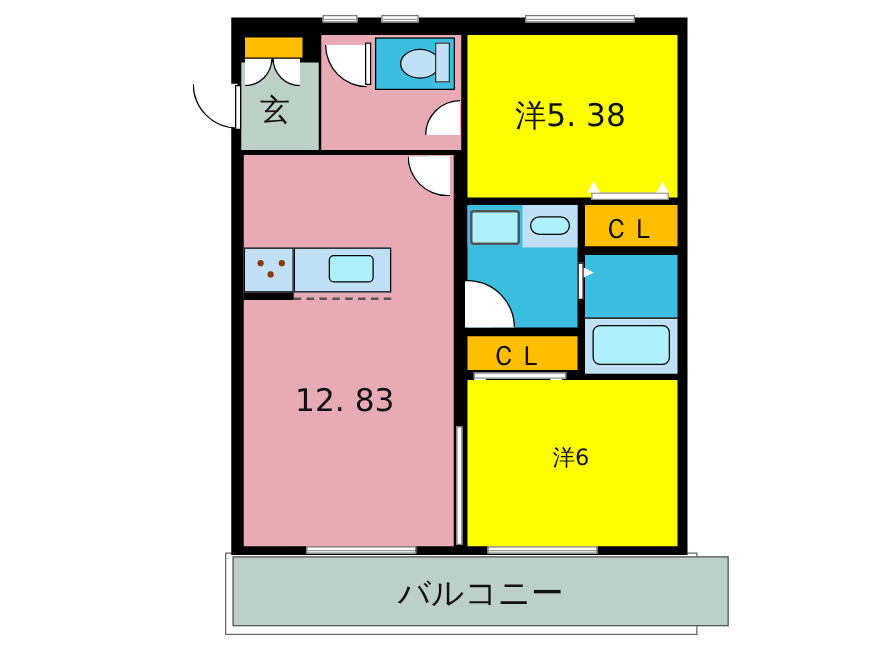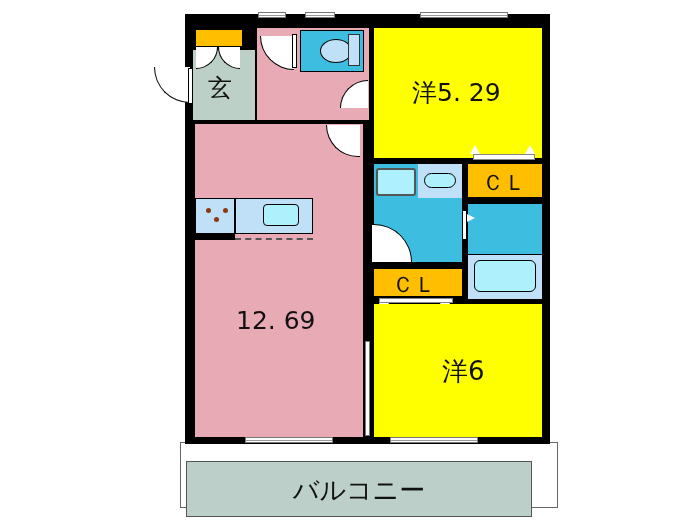--- a/index.html
+++ b/index.html
@@ -13,21 +13,21 @@
     .tri { position: absolute; width: 0; height: 0; border-left: 5px solid transparent; border-right: 5px solid transparent; }
     .tri.up { border-bottom: 9px solid #fff; }
     .tri.down { border-top: 9px solid #fff; }
   </style>
 </head>
 <body>
 
 <div class="abs" style="left:150px;top:14px;width:410px;height:496px;">
 
   <div class="abs" style="left:30px;top:428px;width:378px;height:66px;background:#fff;border:1px solid #666;">
-    <div class="abs" style="left:5px;top:18px;width:346px;height:56px;background:#bccfc8;border:1px solid #555;">
+    <div class="abs" style="left:5px;top:2px;width:397px;height:56px;background:#bccfc8;border:1px solid #555;">
       <span class="label" style="left:0;right:0;top:11px;text-align:center;font-size:26px;">バルコニー</span>
     </div>
   </div>
 
   <div class="abs wall" style="left:35px;top:0px;width:365px;height:430px;"></div>
 
   <div class="abs" style="left:43px;top:36px;width:62px;height:70px;background:#bcd0c8;"></div>
   <div class="abs" style="left:46px;top:16px;width:46px;height:16px;background:#ffbf00;"></div>
   <span class="label" style="left:58px;top:58px;font-size:24px;">玄</span>
 
@@ -46,28 +46,28 @@
   <div class="abs" style="left:110px;top:22px;width:34px;height:34px;background:#fff;border:1px solid #000;border-radius:0 0 0 34px;border-top:none;border-right:none;"></div>
   <div class="abs" style="left:142px;top:20px;width:5px;height:34px;background:#fff;border:1px solid #000;"></div>
 
   <div class="abs" style="left:190px;top:66px;width:28px;height:28px;background:#fff;border:1px solid #000;border-radius:28px 0 0 0;border-right:none;border-bottom:none;"></div>
 
   <div class="win" style="left:108px;top:-2px;width:28px;height:6px;"></div>
   <div class="win" style="left:155px;top:-2px;width:30px;height:6px;"></div>
   <div class="win" style="left:270px;top:-2px;width:88px;height:6px;"></div>
 
   <div class="abs" style="left:224px;top:14px;width:168px;height:130px;background:#ffff00;"></div>
-  <span class="label" style="left:262px;top:62px;font-size:25px;">洋5. 29</span>
+  <span class="label" style="left:262px;top:62px;font-size:25px;">洋5. 38</span>
 
   <div class="closet-rail" style="left:323px;top:140px;width:62px;height:6px;"></div>
   <div class="tri up" style="left:320px;top:131px;"></div>
   <div class="tri up" style="left:375px;top:131px;"></div>
 
   <div class="abs" style="left:45px;top:110px;width:168px;height:313px;background:#e8aab5;"></div>
-  <span class="label" style="left:86px;top:292px;font-size:25px;">12. 69</span>
+  <span class="label" style="left:86px;top:292px;font-size:25px;">12. 83</span>
 
   <div class="abs" style="left:176px;top:111px;width:34px;height:32px;background:#fff;border:1px solid #000;border-radius:0 0 0 34px;border-top:none;border-right:none;"></div>
 
   <div class="abs" style="left:45px;top:184px;width:40px;height:36px;background:#bfe0f7;border:1px solid #000;"></div>
   <div class="abs" style="left:56px;top:194px;width:5px;height:5px;background:#8b3a10;border-radius:50%;"></div>
   <div class="abs" style="left:73px;top:194px;width:5px;height:5px;background:#8b3a10;border-radius:50%;"></div>
   <div class="abs" style="left:64px;top:203px;width:5px;height:5px;background:#8b3a10;border-radius:50%;"></div>
   <div class="abs" style="left:85px;top:184px;width:78px;height:36px;background:#bfe0f7;border:1px solid #000;"></div>
   <div class="abs" style="left:113px;top:190px;width:36px;height:22px;background:#aef0fb;border:1px solid #000;border-radius:4px;"></div>
   <div class="abs wall" style="left:45px;top:220px;width:40px;height:6px;"></div>
@@ -93,16 +93,16 @@
   <div class="abs" style="left:312px;top:196px;width:5px;height:30px;background:#fff;border:1px solid #000;"></div>
   <div class="abs" style="left:317px;top:200px;width:0;height:0;border-top:4px solid transparent;border-bottom:4px solid transparent;border-left:8px solid #fff;"></div>
 
   <div class="abs" style="left:224px;top:255px;width:88px;height:27px;background:#ffbf00;"></div>
   <span class="label" style="left:242px;top:256px;font-size:22px;">ＣＬ</span>
   <div class="closet-rail" style="left:229px;top:284px;width:74px;height:5px;"></div>
   <div class="tri down" style="left:229px;top:289px;"></div>
   <div class="tri down" style="left:290px;top:289px;"></div>
 
   <div class="abs" style="left:224px;top:290px;width:168px;height:133px;background:#ffff00;"></div>
-  <span class="label" style="left:292px;top:340px;font-size:26px;">洋6</span>
+  <span class="label" style="left:292px;top:340px;font-size:18px;">洋6</span>
 
   <div class="abs" style="left:215px;top:327px;width:5px;height:95px;background:#fff;border:1px solid #777;"></div>
 </div>
 
 </body></html>

